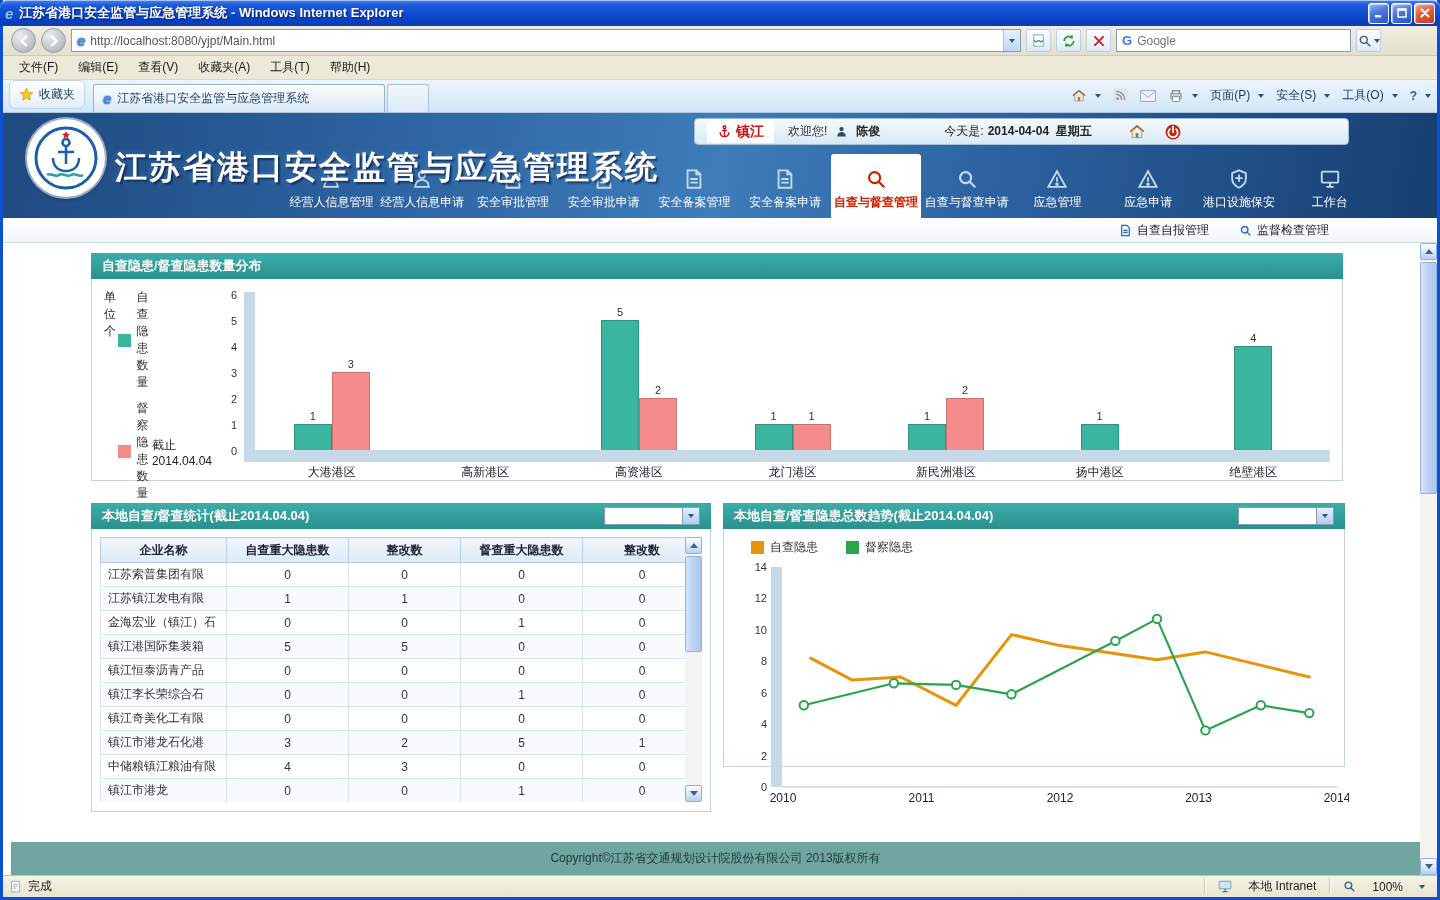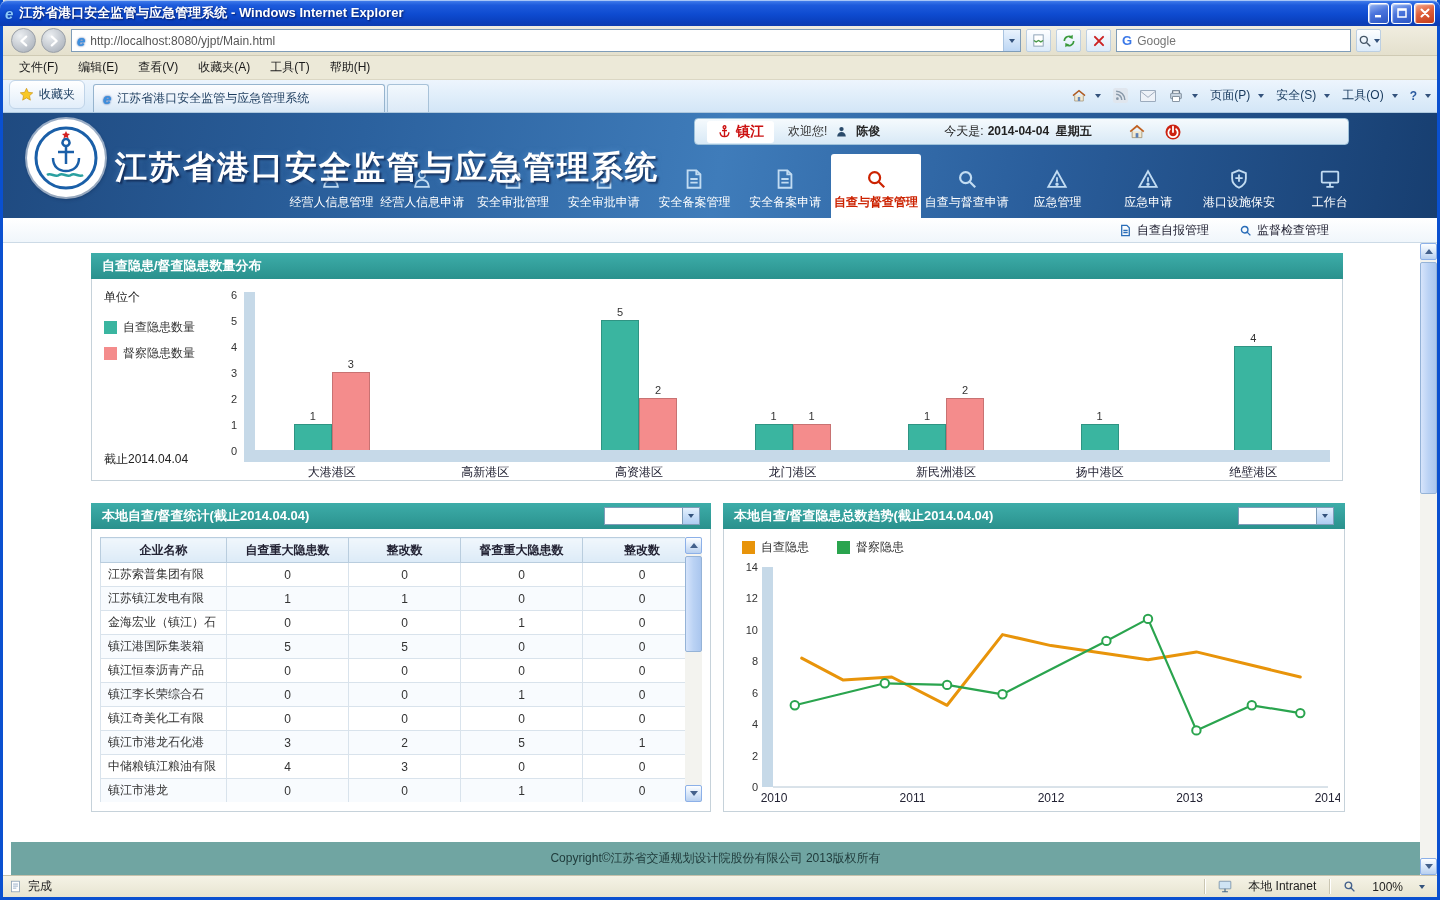--- a/index.html
+++ b/index.html
@@ -52,21 +52,21 @@
 .nav-label{white-space:nowrap}
 .subnav{position:absolute;top:105px;left:0;right:0;height:25px;background:linear-gradient(#ffffff,#f0f6fb);border-bottom:1px solid #ccdae6;display:flex;align-items:center;justify-content:flex-end;gap:30px;padding-right:108px}
 .subnav-item{display:flex;align-items:center;gap:5px;color:#223;cursor:pointer}
 .subnav-ico{width:13px;height:13px;color:#2a6db8}
 .content{position:absolute;top:130px;left:0;right:0;bottom:0;background:#fff}
 .panel-head{height:26px;background:linear-gradient(#3dada9,#2a918d);color:#fff;font-weight:bold;font-size:13px;display:flex;align-items:center;padding:0 11px}
 .xp-select{margin-left:auto;width:96px;height:18px;background:#fff;border:1px solid #7f9db9;display:flex;align-items:center;cursor:pointer}
 .xs-arrow{margin-left:auto;width:17px;height:16px;background:linear-gradient(#e4f0fd,#aecdf2);border-left:1px solid #7f9db9;display:flex;align-items:center;justify-content:center}
 .bar-panel{position:absolute;top:10px;left:88px;width:1252px}
 .bar-body{height:202px;border:1px solid #c6d2da;border-top:0;background:#fff;display:flex}
-.bar-left{width:120px;padding:10px 0 12px 12px;display:flex;flex-direction:column}
+.bar-left{width:120px;padding:10px 0 12px 12px;display:flex;}
 .unit-label{margin-bottom:13px;color:#222}
 .legend-row{display:flex;align-items:center;margin-bottom:9px;color:#333}
 .sq{width:13px;height:13px;margin-right:6px;flex:0 0 auto}
 .asof-label{margin-top:auto;color:#222}
 .bar-area{position:relative;flex:1}
 .bc-yticks{position:absolute;left:0;top:0;width:30px;bottom:30px}
 .bc-ytick{position:absolute;right:5px;font-size:11px;color:#333}
 .bc-yband{position:absolute;left:32px;width:11px;height:158px;bottom:30px;background:#c6d9e8}
 .bc-plot{position:absolute;left:43px;right:12px;height:156px;bottom:30px;display:flex;align-items:flex-end}
 .bar-group{flex:1;display:flex;align-items:flex-end;justify-content:center}
@@ -84,21 +84,21 @@
 .stat-table td.name{text-align:left;padding-left:7px}
 .stat-table tr:nth-child(even) td{background:#f8fbfe}
 .xp-scroll{position:absolute;top:0;right:0;bottom:0;width:17px;background:#f3f3ef}
 .sb-btn{position:absolute;left:0;width:17px;height:17px;border:1px solid #8cb0e8;border-radius:2px;background:linear-gradient(#fdfeff,#d8e6f8 55%,#b8d0f0);display:flex;align-items:center;justify-content:center;cursor:pointer}
 .sb-btn.up{top:0}
 .sb-btn.down{bottom:0}
 .tri-up{width:0;height:0;border-left:4px solid transparent;border-right:4px solid transparent;border-bottom:5px solid #44618c}
 .tri-dn{width:0;height:0;border-left:4px solid transparent;border-right:4px solid transparent;border-top:5px solid #44618c}
 .sb-thumb{position:absolute;left:0;width:17px;border:1px solid #95b3d7;border-radius:2px;background:linear-gradient(90deg,#d6e4fb,#bad2f4 50%,#aac6ee);cursor:pointer}
 .line-panel{position:absolute;top:260px;left:720px;width:622px}
-.line-body{border:1px solid #c6d2da;border-top:0;background:#fff;padding:6px 12px;height:283px}
+.line-body{border:1px solid #c6d2da;border-top:0;background:#fff;padding:6px 21px;height:238px}
 .line-legend{display:flex;align-items:center;gap:28px;height:24px;padding-left:6px}
 .line-legend .legend-row{margin-bottom:0}
 .copyright{position:absolute;left:8px;right:17px;bottom:0;height:33px;background:#70a5a2;color:#203c3c;display:flex;align-items:center;justify-content:center}
 .statusbar{position:absolute;left:0;right:0;bottom:0;height:22px;background:linear-gradient(#f5f3e6,#e7e4d1);border-top:1px solid #c6c2ac;display:flex;align-items:center;padding:0 6px;color:#222}
 .status-left{display:flex;align-items:center;gap:6px;flex:1}
 .status-sep{width:1px;height:15px;background:#cac6b2;box-shadow:1px 0 0 #fff;margin:0 7px}
 .status-pane{display:flex;align-items:center;gap:16px;padding:0 6px;white-space:nowrap}
 </style>
 </head>
 <body>

